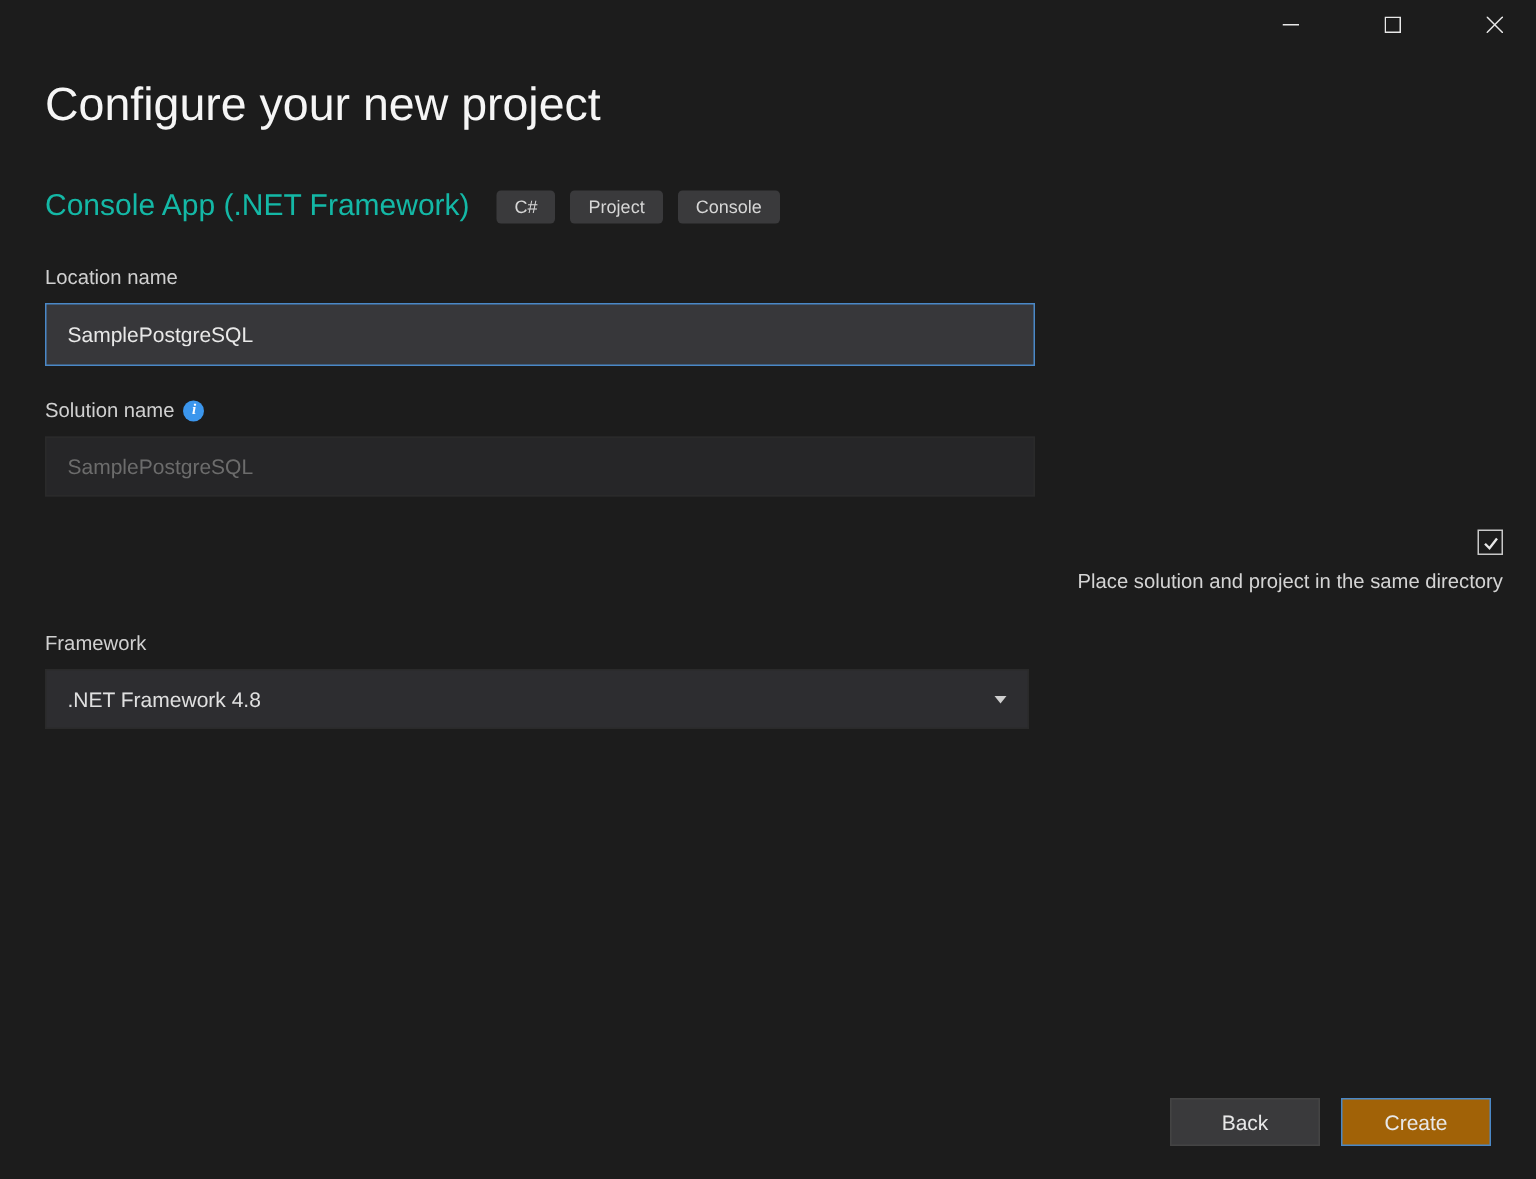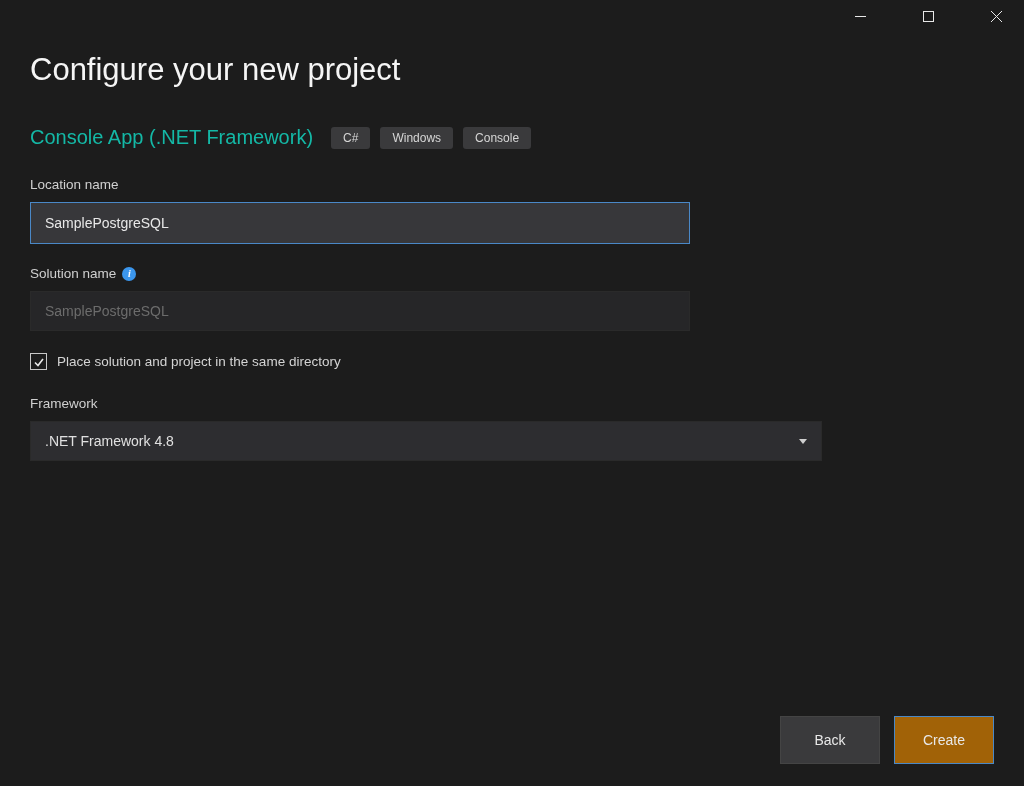--- a/index.html
+++ b/index.html
@@ -94,21 +94,21 @@
     font-size: 14px;
     padding: 0 14px;
     outline: none;
   }
   .combo-row {
     display: flex;
     align-items: center;
     gap: 22px;
   }
   .combo {
-    width: 792px;
+    width: 656px;
     height: 40px;
     background: #2d2d30;
     border: 1px solid #2a2a2a;
     display: flex;
     align-items: center;
     justify-content: space-between;
     padding: 0 14px;
     font-size: 14px;
     color: #e0e0e0;
     position: relative;
@@ -142,24 +142,25 @@
     background: #262628;
     border: 1px solid #2a2a2a;
     color: #6c6c6c;
     font-size: 14px;
     padding: 0 14px;
     display: flex;
     align-items: center;
   }
   .checkbox-row {
     display: flex;
-    align-items: center;
+    align-items: flex-end;
     gap: 10px;
     margin-top: 4px;
     margin-bottom: 26px;
+    flex-direction: column;
   }
   .checkbox {
     width: 17px;
     height: 17px;
     border: 1px solid #c8c8c8;
     background: transparent;
     display: flex;
     align-items: center;
     justify-content: center;
   }
@@ -167,21 +168,21 @@
   .checkbox-label { font-size: 13.5px; color: #d4d4d4; }
   .footer {
     position: absolute;
     bottom: 22px;
     right: 30px;
     display: flex;
     gap: 14px;
   }
   .btn {
     width: 100px;
-    height: 48px;
+    height: 32px;
     display: flex;
     align-items: center;
     justify-content: center;
     font-size: 14px;
     color: #e8e8e8;
   }
   .btn-back {
     background: #3a3a3c;
     border: 1px solid #444;
   }
@@ -213,21 +214,21 @@
 </div>
 
 <div class="page">
 
   <h1 class="title">Configure your new project</h1>
 
   <div class="subtitle-row">
     <div class="subtitle">Console App (.NET Framework)</div>
     <div class="tags">
       <span class="tag">C#</span>
-      <span class="tag">Windows</span>
+      <span class="tag">Project</span>
       <span class="tag">Console</span>
     </div>
   </div>
 
   <div class="field-group">
     <div class="field-label">Location name</div>
     <input class="text-input" type="text" value="SamplePostgreSQL" style="">
   </div>
 
 

